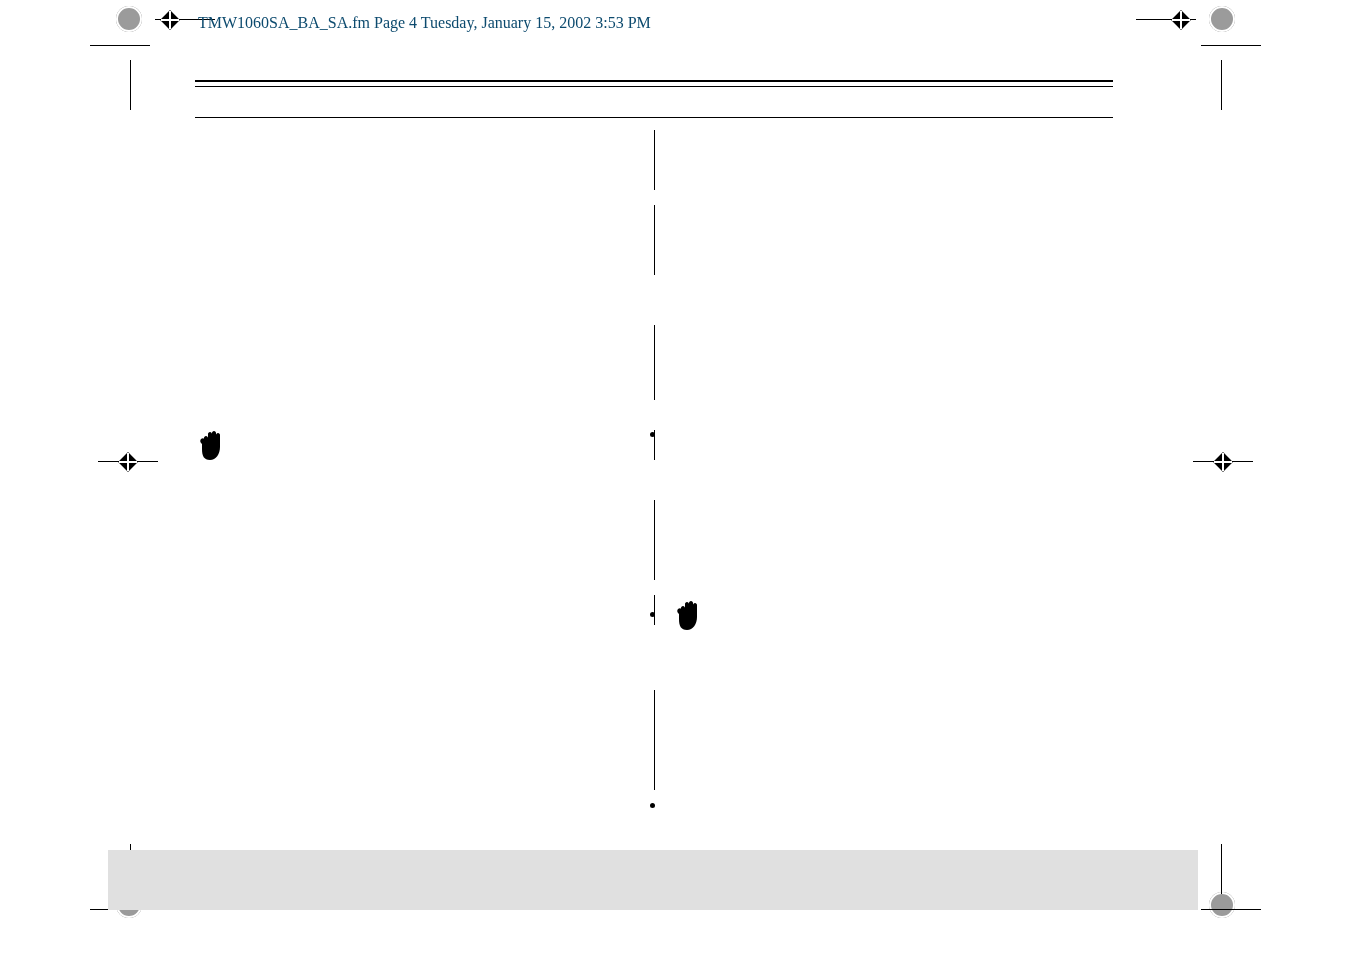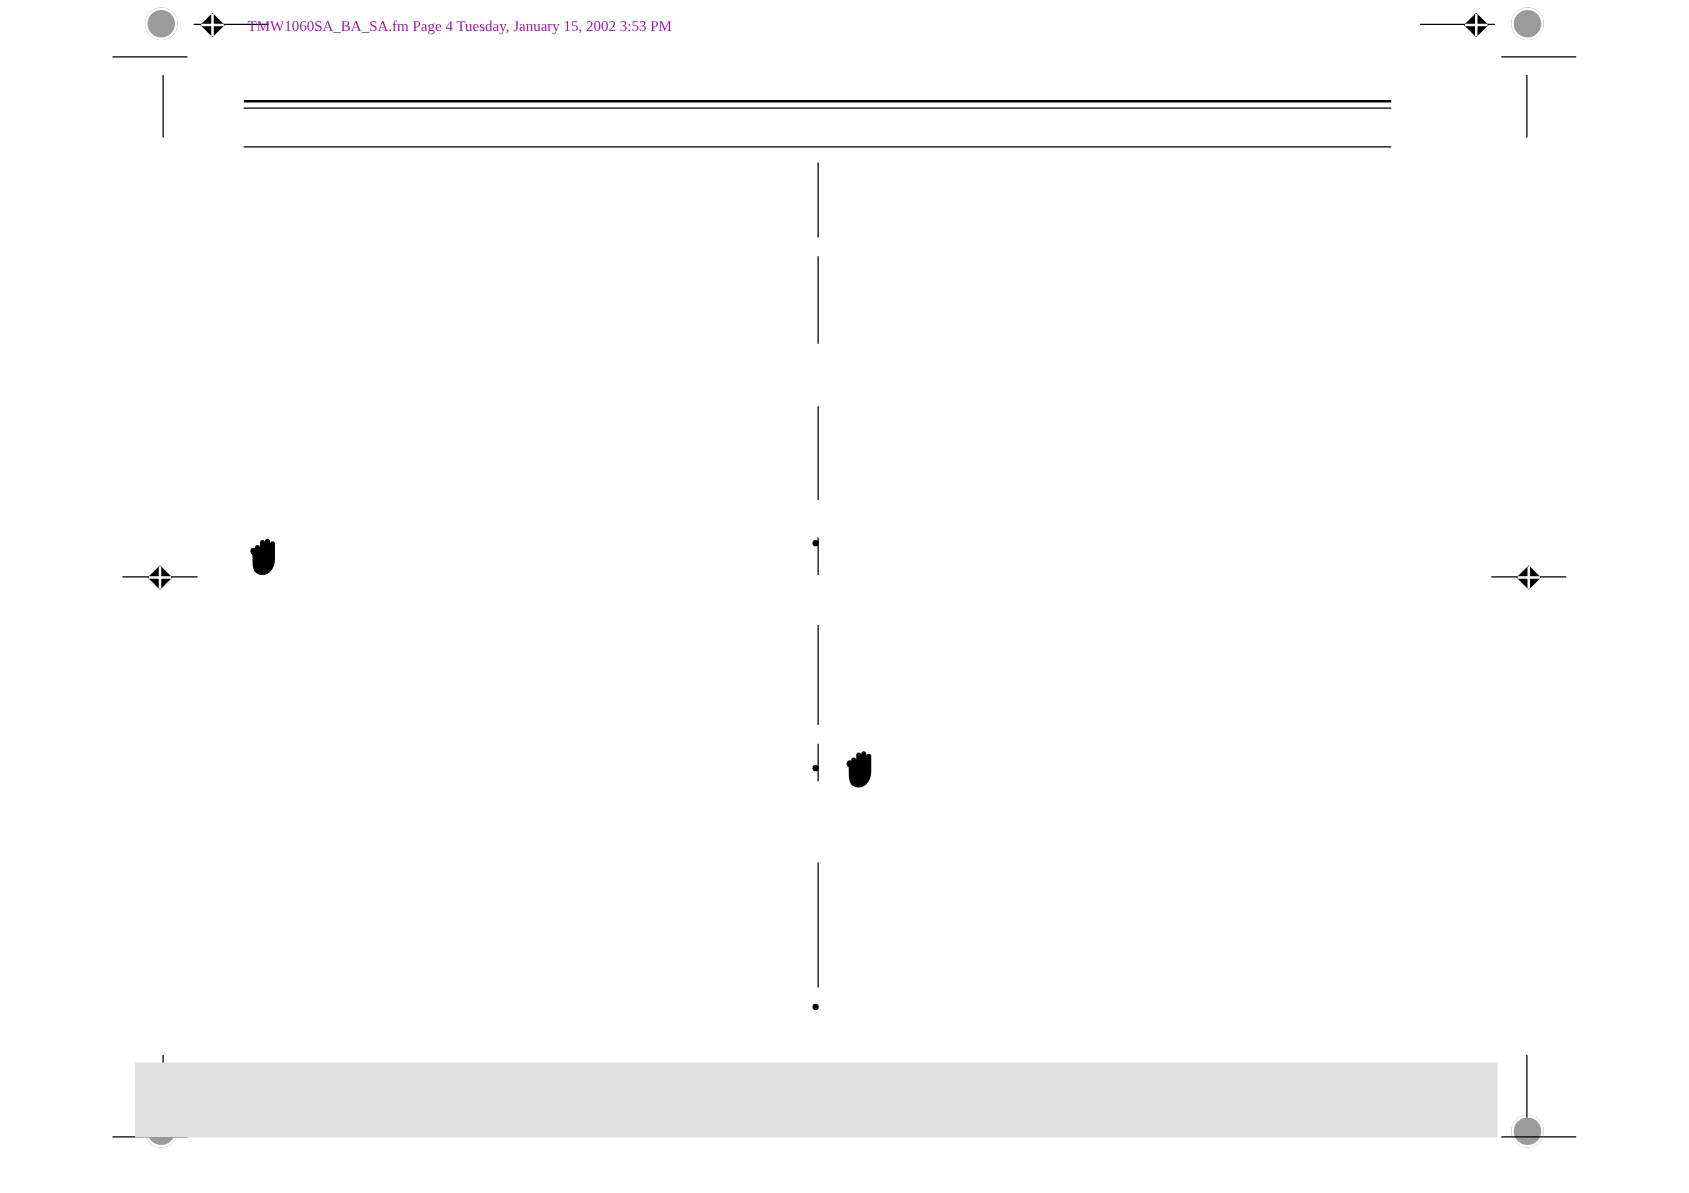--- a/index.html
+++ b/index.html
@@ -66,23 +66,23 @@
     pointer-events: none;
   }
   .crop-lines .h { position:absolute; height:1px; background:#000; }
   .crop-lines .v { position:absolute; width:1px;  background:#000; }
 
   
   .header-label {
     position: absolute;
     top: 14px;
     left: 198px;
-    font-size: 12px;
+    font-size: 16px;
     font-family: Georgia, serif;
-    color: #a21caf;
+    color: #0c4a6e;
   }
 
   .page-rule-1 {
     position: absolute;
     top: 80px;
     left: 195px;
     width: 918px;
     height: 2px;
     background: #000;
   }

